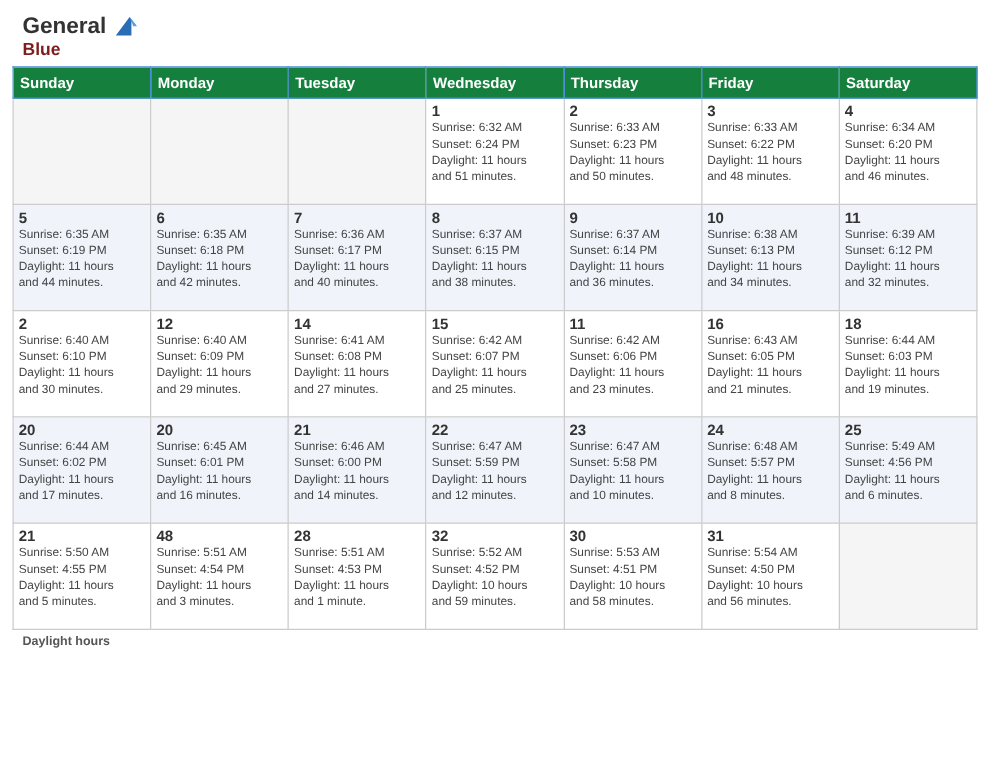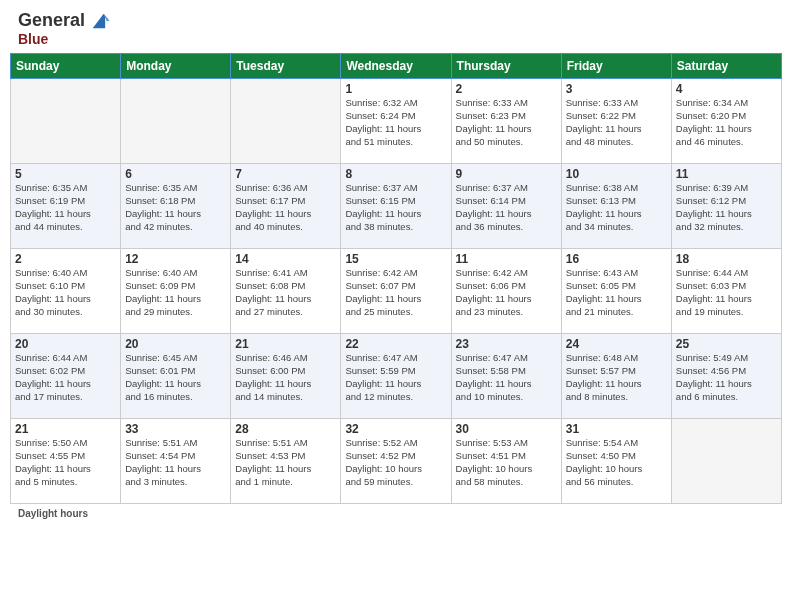--- a/index.html
+++ b/index.html
@@ -251,21 +251,21 @@
             <span class="day-number">25</span>
             <div class="day-info">Sunrise: 5:49 AM<br>Sunset: 4:56 PM<br>Daylight: 11 hours<br>and 6 minutes.</div>
           </td>
         </tr>
         <tr>
           <td>
             <span class="day-number">21</span>
             <div class="day-info">Sunrise: 5:50 AM<br>Sunset: 4:55 PM<br>Daylight: 11 hours<br>and 5 minutes.</div>
           </td>
           <td>
-            <span class="day-number">33</span>
+            <span class="day-number">48</span>
             <div class="day-info">Sunrise: 5:51 AM<br>Sunset: 4:54 PM<br>Daylight: 11 hours<br>and 3 minutes.</div>
           </td>
           <td>
             <span class="day-number">28</span>
             <div class="day-info">Sunrise: 5:51 AM<br>Sunset: 4:53 PM<br>Daylight: 11 hours<br>and 1 minute.</div>
           </td>
           <td>
             <span class="day-number">32</span>
             <div class="day-info">Sunrise: 5:52 AM<br>Sunset: 4:52 PM<br>Daylight: 10 hours<br>and 59 minutes.</div>
           </td>

